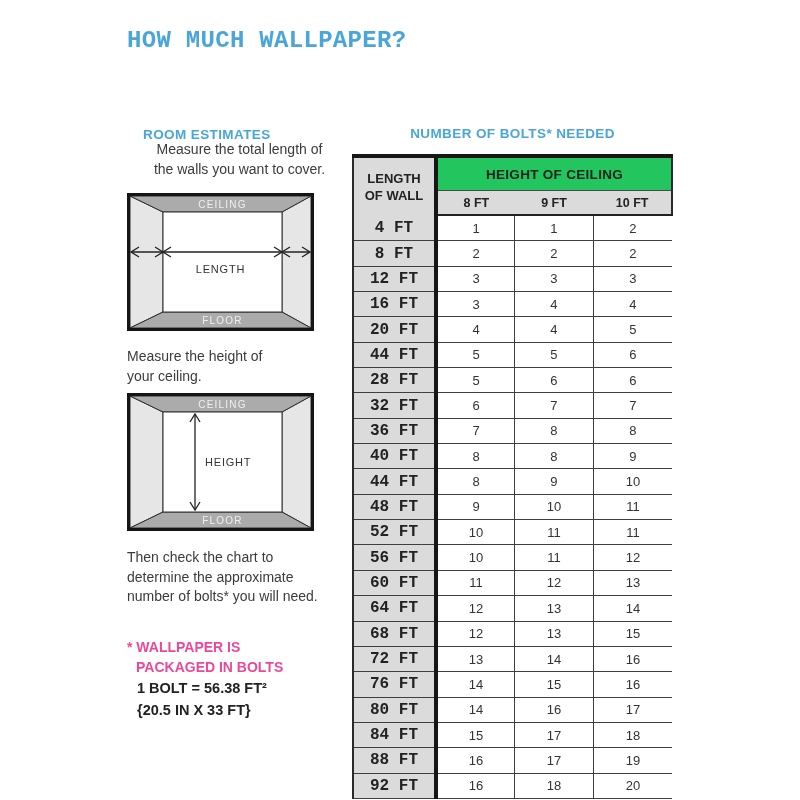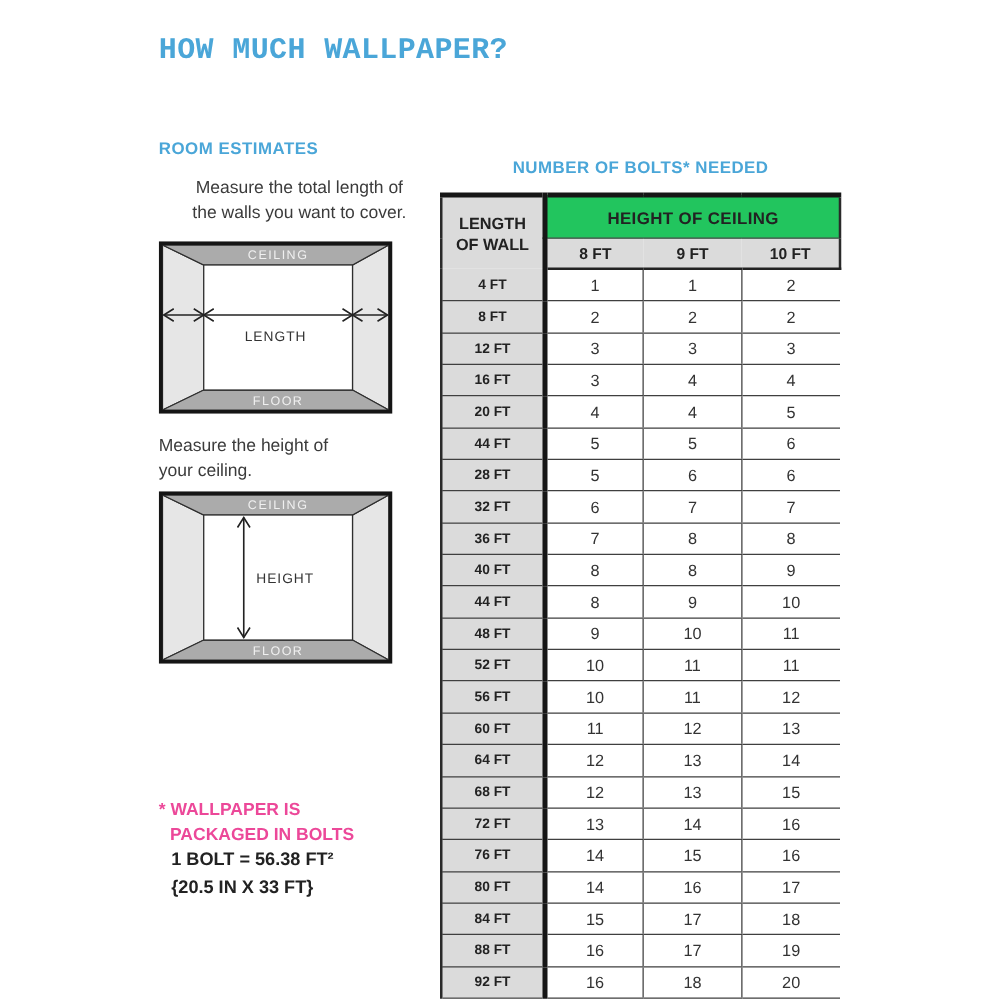--- a/index.html
+++ b/index.html
@@ -10,21 +10,21 @@
     font-family: "Liberation Sans", sans-serif;
     overflow: hidden;
   }
   .page-title {
     position: absolute; left: 127px; top: 27px;
     font-size: 24px; font-weight: bold; letter-spacing: 0.3px;
     color: #4AA6D8; margin: 0; font-family: Liberation Mono, monospace;
   }
   .blue-subhead {
     font-size: 13.5px; font-weight: bold; letter-spacing: 0.4px;
-    color: #4AA6D8; margin: 0;
+    color: #4AA6D8; margin: 16px;
   }
   .left-heading { position: absolute; left: 127px; top: 111px; }
   .para {
     position: absolute; left: 127px; width: 225px;
     font-size: 14px; line-height: 19.5px; color: #3B3B3B;
     white-space: pre-line; margin: 0;
   }
   .step1 { top: 140px; text-align: center; }
   .step2 { top: 347px; }
   .step3 { top: 548px; }
@@ -69,21 +69,21 @@
   tr.ft-row th {
     background: #DBDBDB; height: 23px;
     font-size: 12.5px; color: #222;
     border-bottom: 2px solid #222;
   }
   tr.ft-row th.last { border-right: 2px solid #2A2A2A; }
   .bolts-table tbody th {
     background: #DBDBDB;
     border-right: 4px solid #161616;
     border-bottom: 1.2px solid #3F3F3F;
-    font-size: 11px; color: #222;
+    font-size: 16px; color: #222; font-family: Liberation Mono, monospace;
   }
   .bolts-table tbody td {
     background: #fff; height: 24.35px;
     font-size: 13px; font-weight: normal; color: #333;
     border-bottom: 1.2px solid #3F3F3F;
   }
   .bolts-table tbody td + td { border-left: 1.2px solid #3F3F3F; }
 </style>
 </head>
 <body>
@@ -133,20 +133,23 @@
     <g stroke="#222" stroke-width="1.3" fill="none">
       <line x1="68" y1="21" x2="68" y2="117"></line>
       <polyline points="63,29 68,21 73,29"></polyline>
       <polyline points="63,109 68,117 73,109"></polyline>
     </g>
     <text x="95.5" y="14.5" text-anchor="middle" font-size="10" letter-spacing="1.2" fill="#F0F0F0">CEILING</text>
     <text x="95.5" y="131" text-anchor="middle" font-size="10" letter-spacing="1.2" fill="#F0F0F0">FLOOR</text>
     <text x="78" y="73" text-anchor="start" font-size="11" letter-spacing="0.8" fill="#333">HEIGHT</text>
   </svg>
 
+  <p class="para step3">Then check the chart to
+determine the approximate
+number of bolts* you will need.</p>
 
   <p class="footnote">
     <span>* WALLPAPER IS</span><br>
     <span class="indent">PACKAGED IN BOLTS</span>
   </p>
 
   <p class="boltspec">
     <span>1 BOLT = 56.38 FT²</span><br>
     <span>{20.5 IN X 33 FT}</span>
   </p>

